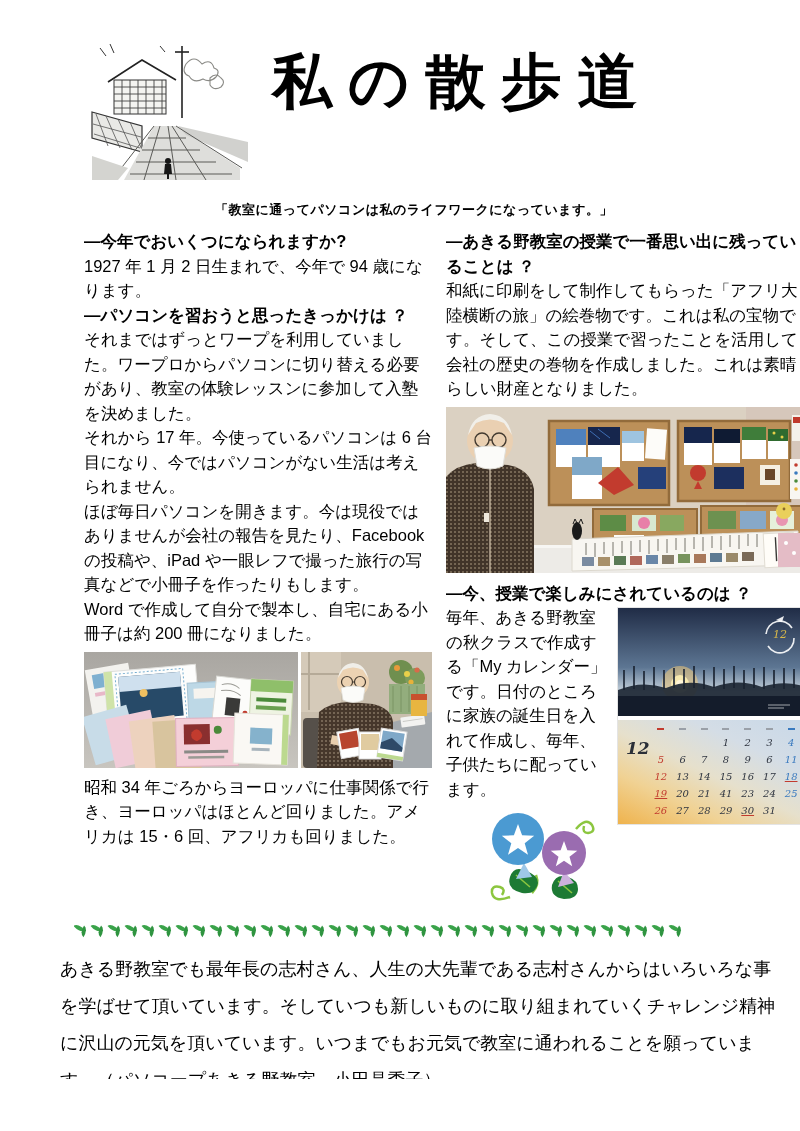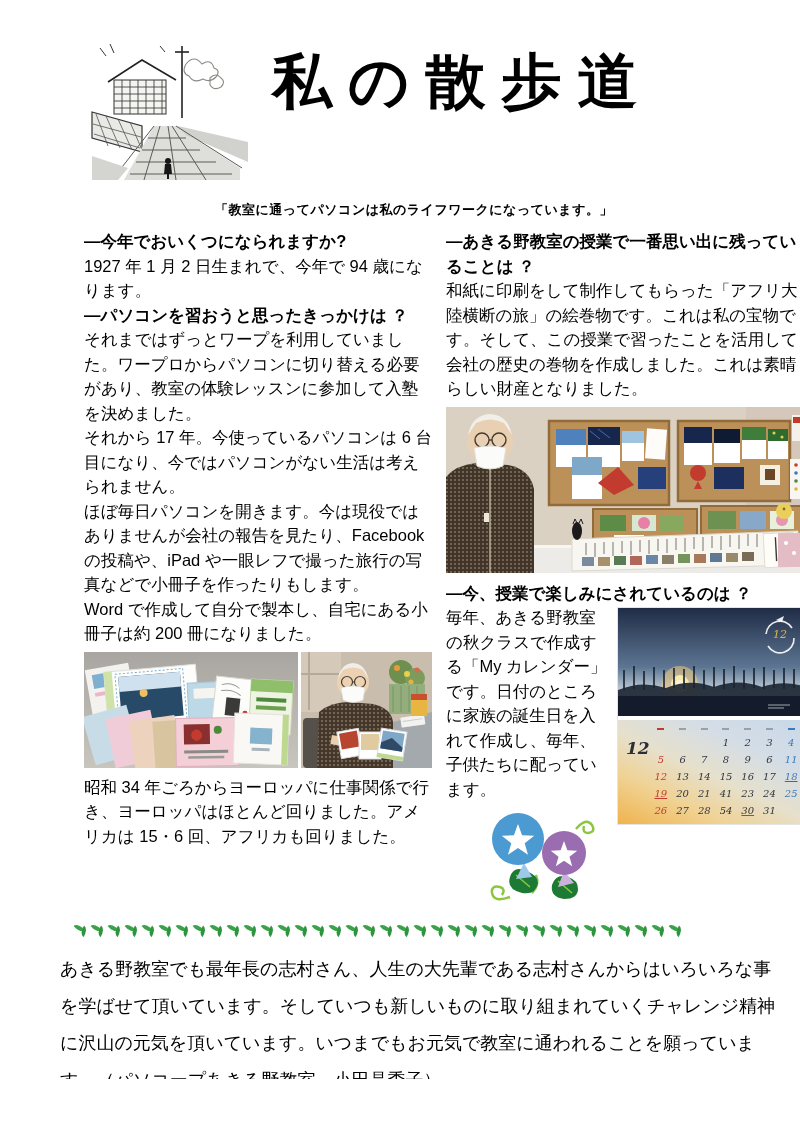--- a/index.html
+++ b/index.html
@@ -430,21 +430,21 @@
                 <span class="cell sun mark">19</span>
                 <span class="cell">20</span>
                 <span class="cell">21</span>
                 <span class="cell">41</span>
                 <span class="cell">23</span>
                 <span class="cell">24</span>
                 <span class="cell sat">25</span>
                 <span class="cell sun">26</span>
                 <span class="cell">27</span>
                 <span class="cell">28</span>
-                <span class="cell">54</span>
+                <span class="cell">29</span>
                 <span class="cell mark">30</span>
                 <span class="cell">31</span>
                 <span class="cell"></span>
               </div>
           </div>
         </div>
 
         <p class="a">毎年、あきる野教室の秋クラスで作成する「My カレンダー」です。日付のところに家族の誕生日を入れて作成し、毎年、子供たちに配っています。</p>
 
         <svg class="morning-glory" width="128" height="104" viewBox="0 0 128 104">

